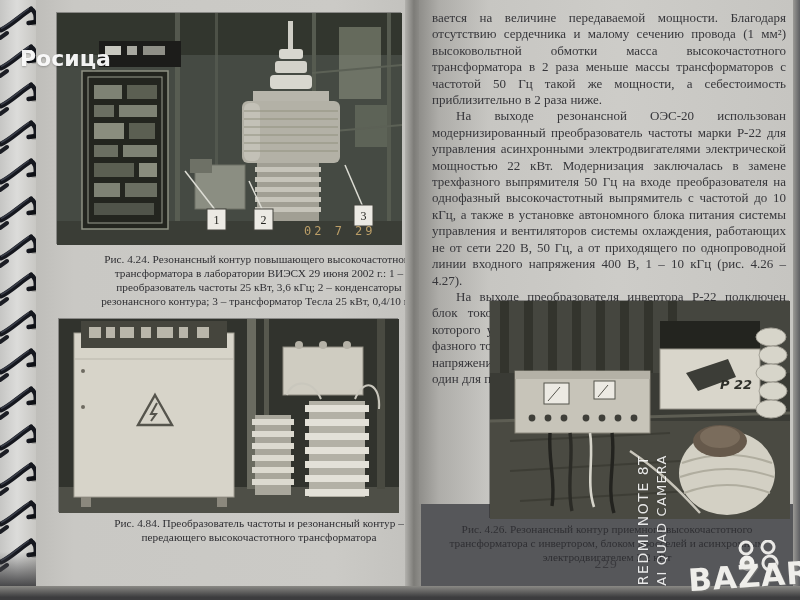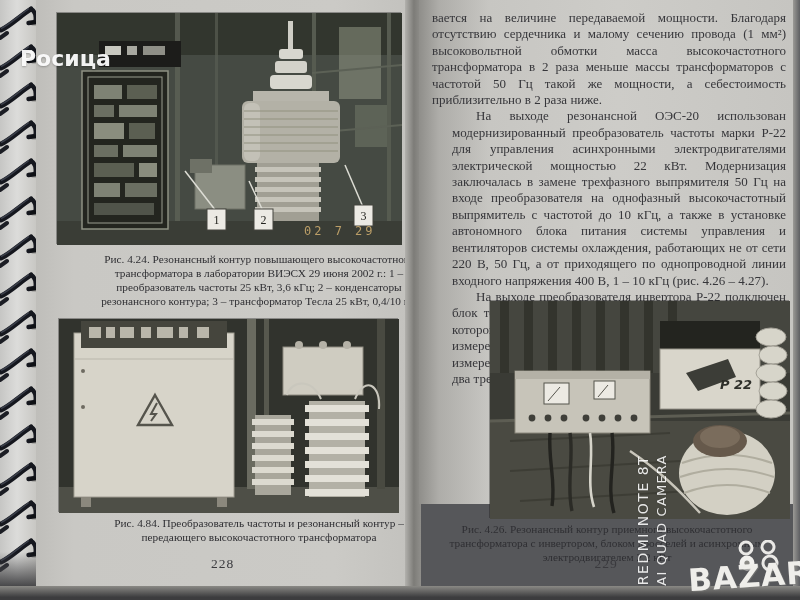--- a/index.html
+++ b/index.html
@@ -50,21 +50,21 @@
     font-size:11.3px;line-height:14px;
   }
   #cap424{left:48px;top:252px;width:350px;}
   #cap425{left:48px;top:516px;width:350px;}
   #cap426{left:11px;top:522px;width:354px;}
   .body-text{
     position:absolute;left:13px;right:7px;top:10px;
     color:#36363a;font-size:13px;line-height:16.4px;text-align:justify;
   }
   .body-text p{margin:0;}
-  .body-text p.indent{text-indent:24px;margin-left:20px;}
+  .body-text p.indent{text-indent:24px;}
   .page-num{
     position:absolute;top:556px;width:100%;text-align:center;
     font-size:13.5px;color:#3a3a3e;letter-spacing:1px;
   }
   
   .wm-name{
     position:absolute;left:20px;top:14px;z-index:30;
     font-family:"DejaVu Sans", sans-serif;font-weight:700;
     font-size:22px;color:rgba(253,253,253,.95);
     text-shadow:0 1px 2px rgba(0,0,0,.25);
@@ -265,21 +265,20 @@
         <rect x="246" y="170" width="64" height="7"></rect>
           </g>
       </g>
       <path d="M262,80 C252,58 232,62 228,76" fill="none" stroke="#c9c7bd" stroke-width="2"></path>
       <path d="M296,80 C306,56 322,66 320,90" fill="none" stroke="#c9c7bd" stroke-width="2"></path>
     </svg>
   </div>
 
   <div class="caption" id="cap424">Рис. 4.24. Резонансный контур повышающего высокочастотного трансформатора в лаборатории ВИЭСХ 29 июня 2002 г.: 1 – преобразователь частоты 25 кВт, 3,6 кГц; 2 – конденсаторы резонансного контура; 3 – трансформатор Тесла 25 кВт, 0,4/10 кВ</div>
   <div class="caption" id="cap425">Рис. 4.84. Преобразователь частоты и резонансный контур – передающего высокочастотного трансформатора</div>
-  <div class="page-num">228</div>
 </div>
 
 <div class="gutter"></div>
 
 <div class="right-page">
   <div class="body-text">
     <p>вается на величине передаваемой мощности. Благодаря отсутствию сердечника и малому сечению провода (1 мм²) высоковольтной обмотки масса высокочастотного трансформатора в 2 раза меньше массы трансформаторов с частотой 50 Гц такой же мощности, а себестоимость приблизительно в 2 раза ниже.</p>
     <p class="indent">На выходе резонансной ОЭС-20 использован модернизированный преобразователь частоты марки Р-22 для управления асинхронными электродвигателями электрической мощностью 22 кВт. Модернизация заключалась в замене трехфазного выпрямителя 50 Гц на входе преобразователя на однофазный высокочастотный выпрямитель с частотой до 10 кГц, а также в установке автономного блока питания системы управления и вентиляторов системы охлаждения, работающих не от сети 220 В, 50 Гц, а от приходящего по однопроводной линии входного напряжения 400 В, 1 – 10 кГц (рис. 4.26 – 4.27).</p>
     <p class="indent">На выходе преобразователя инвертора Р-22 подключен блок токоограничивающих дросселей, на лицевой панели которого установлены амперметр типа Э8025 для измерения фазного тока и вольтметр типа Э8033 для измерения линейного напряжения. Блок дросселей имеет два трехфазных выхода, один для подключения осветитель-</p>
   </div>

